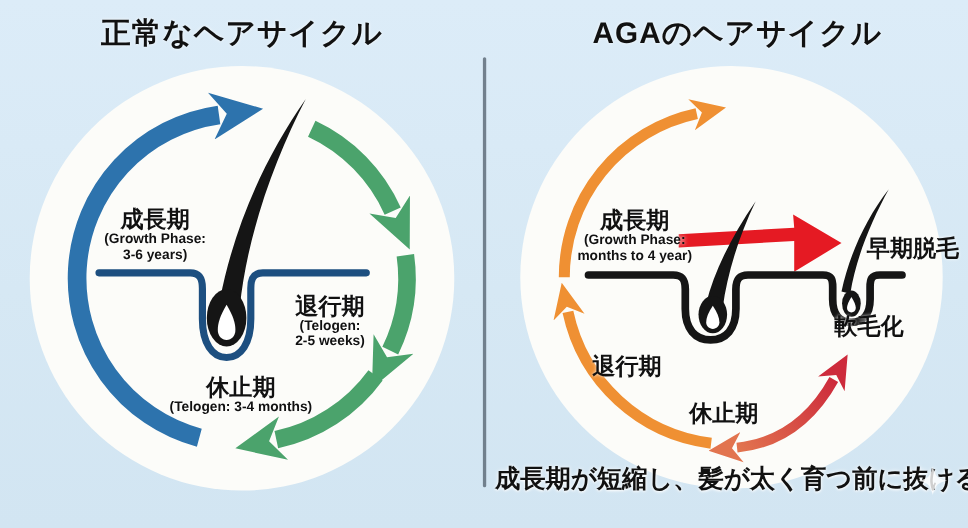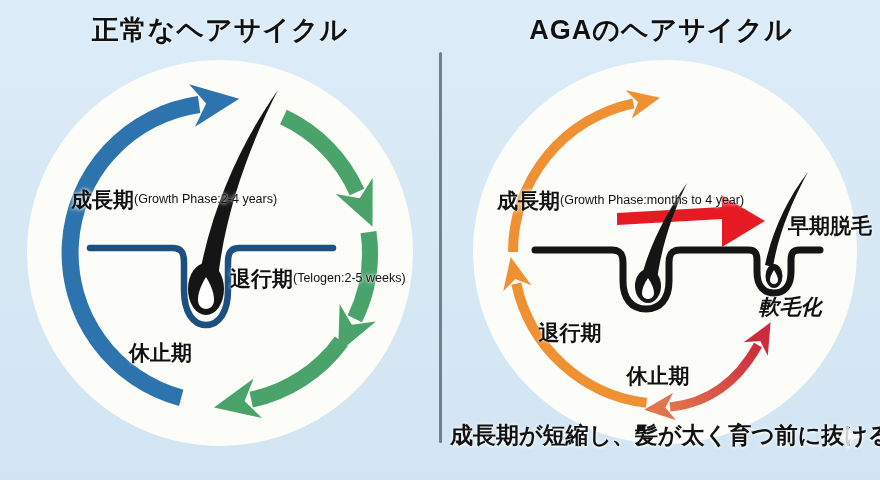--- a/index.html
+++ b/index.html
@@ -11,26 +11,26 @@
     font-family:"Liberation Sans","DejaVu Sans",sans-serif;
     color:#111;
   }
   .abs{position:absolute;}
   .panel-title{
     font-size:27px;font-weight:bold;letter-spacing:1px;
     text-align:center;white-space:nowrap;
     text-shadow:0 0 3px rgba(255,255,255,.9);
   }
   .phase-label{
-    display:flex;flex-direction:row;align-items:center;
+    display:flex;flex-direction:column;align-items:center;
     text-align:center;
     text-shadow:0 0 3px rgba(255,255,255,.95), 0 0 5px rgba(255,255,255,.8);
   }
   .phase-label .jp{font-size:21px;font-weight:bold;line-height:22px;white-space:nowrap;}
-  .phase-label .en{font-size:12.5px;font-weight:normal;line-height:13.5px;white-space:nowrap;}
+  .phase-label .en{font-size:12.5px;font-weight:bold;line-height:13.5px;white-space:nowrap;}
   .tag-label{
     font-size:21px;font-weight:bold;text-align:center;white-space:nowrap;
     text-shadow:0 0 3px rgba(255,255,255,.95);
   }
   .caption{
     font-size:23px;font-weight:bold;text-align:center;white-space:nowrap;
     text-shadow:0 0 4px rgba(255,255,255,.95), 0 1px 2px rgba(255,255,255,.9);
   }
   .divider{background:#5f6d7a;opacity:.85;border-radius:2px;}
 </style>
@@ -64,36 +64,37 @@
 
     <path d="M258,37 C223,87 194,148 180,219 L198,226 C205,158 231,89 258,37 Z" fill="#151515"></path>
     <ellipse cx="186" cy="236" rx="18" ry="26" fill="#151515"></ellipse>
     <path d="M186,224 C180,234 178,241 178,247 C178,252.5 181.5,256 186,256
              C190.5,256 194,252.5 194,247 C194,241 192,234 186,224 Z" fill="#ffffff"></path>
   </svg>
 
   <div class="abs phase-label" style="left:71px;top:189px;width:140px;">
     <span class="jp">成長期</span>
     <span class="en">(Growth Phase:</span>
-    <span class="en">2-4 years)</span>
+    <span class="en">3-6 years)</span>
   </div>
 
   <div class="abs phase-label" style="left:230px;top:268px;width:140px;">
     <span class="jp">退行期</span>
     <span class="en">(Telogen:</span>
     <span class="en">2-5 weeks)</span>
   </div>
 
   <div class="abs phase-label" style="left:129px;top:342px;width:180px;">
     <span class="jp">休止期</span>
+    <span class="en">(Telogen: 3-4 months)</span>
   </div>
 
   <div class="abs divider" style="left:439px;top:52px;width:3px;height:391px;"></div>
 
-  <div class="abs panel-title" style="left:501px;top:12px;width:320px;">AGAのヘアサイクル</div>
+  <div class="abs panel-title" style="left:482px;top:12px;width:320px;text-align:right;">AGAのヘアサイクル</div>
 
   <svg class="abs" style="left:465px;top:55px;" width="400" height="400" viewBox="0 0 400 400">
     <defs>
       <marker id="mo" viewBox="0 0 10 10" refX="1.5" refY="5" markerWidth="3.2" markerHeight="3.2" orient="auto">
         <path d="M0,0.5 L10,5 L0,9.5 L3,5 Z" fill="#ef9033"></path>
       </marker>
       <marker id="mrs" viewBox="0 0 10 10" refX="1.5" refY="5" markerWidth="3.4" markerHeight="3.4" orient="auto-start-reverse">
         <path d="M0,0.5 L10,5 L0,9.5 L3,5 Z" fill="#e2744f"></path>
       </marker>
       <marker id="mre" viewBox="0 0 10 10" refX="1.5" refY="5" markerWidth="3.4" markerHeight="3.4" orient="auto">
@@ -131,21 +132,21 @@
   </svg>
 
   <div class="abs phase-label" style="left:497px;top:190px;width:160px;">
     <span class="jp">成長期</span>
     <span class="en">(Growth Phase:</span>
     <span class="en">months to 4 year)</span>
   </div>
 
   <div class="abs tag-label" style="left:770px;top:212px;width:120px;">早期脱毛</div>
 
-  <div class="abs tag-label" style="left:730px;top:293px;width:120px;font-style:italic;">軟毛化</div>
+  <div class="abs tag-label" style="left:730px;top:283px;width:120px;">軟毛化</div>
 
   <div class="abs tag-label" style="left:510px;top:319px;width:120px;">退行期</div>
 
   <div class="abs tag-label" style="left:598px;top:362px;width:120px;">休止期</div>
 
   <div class="abs caption" style="left:450px;top:420px;width:420px;">成長期が短縮し、髪が太く育つ前に抜ける</div>
 
   <svg class="abs" style="left:833px;top:422px;" width="30" height="30" viewBox="-15 -15 30 30">
     <path d="M0,-13 C2,-4 4,-2 13,0 C4,2 2,4 0,13 C-2,4 -4,2 -13,0 C-4,-2 -2,-4 0,-13 Z" fill="rgba(255,255,255,0.8)"></path>
   </svg>

